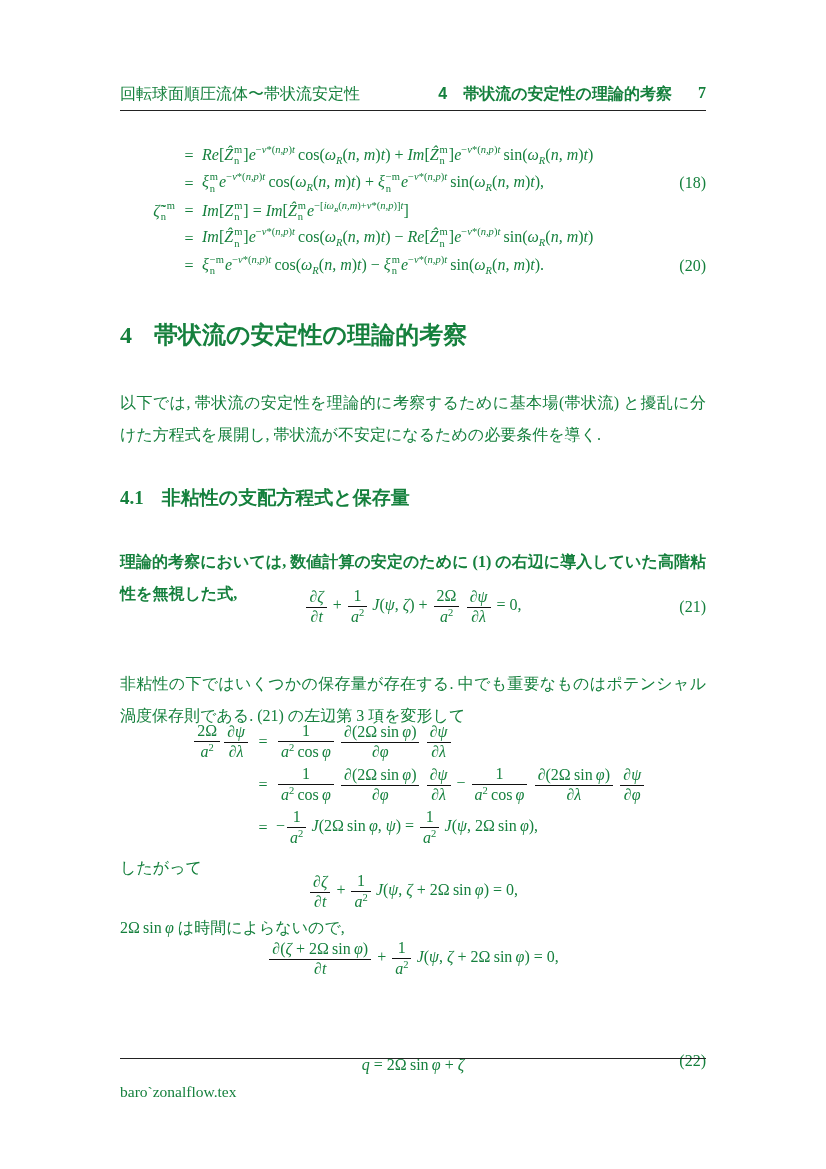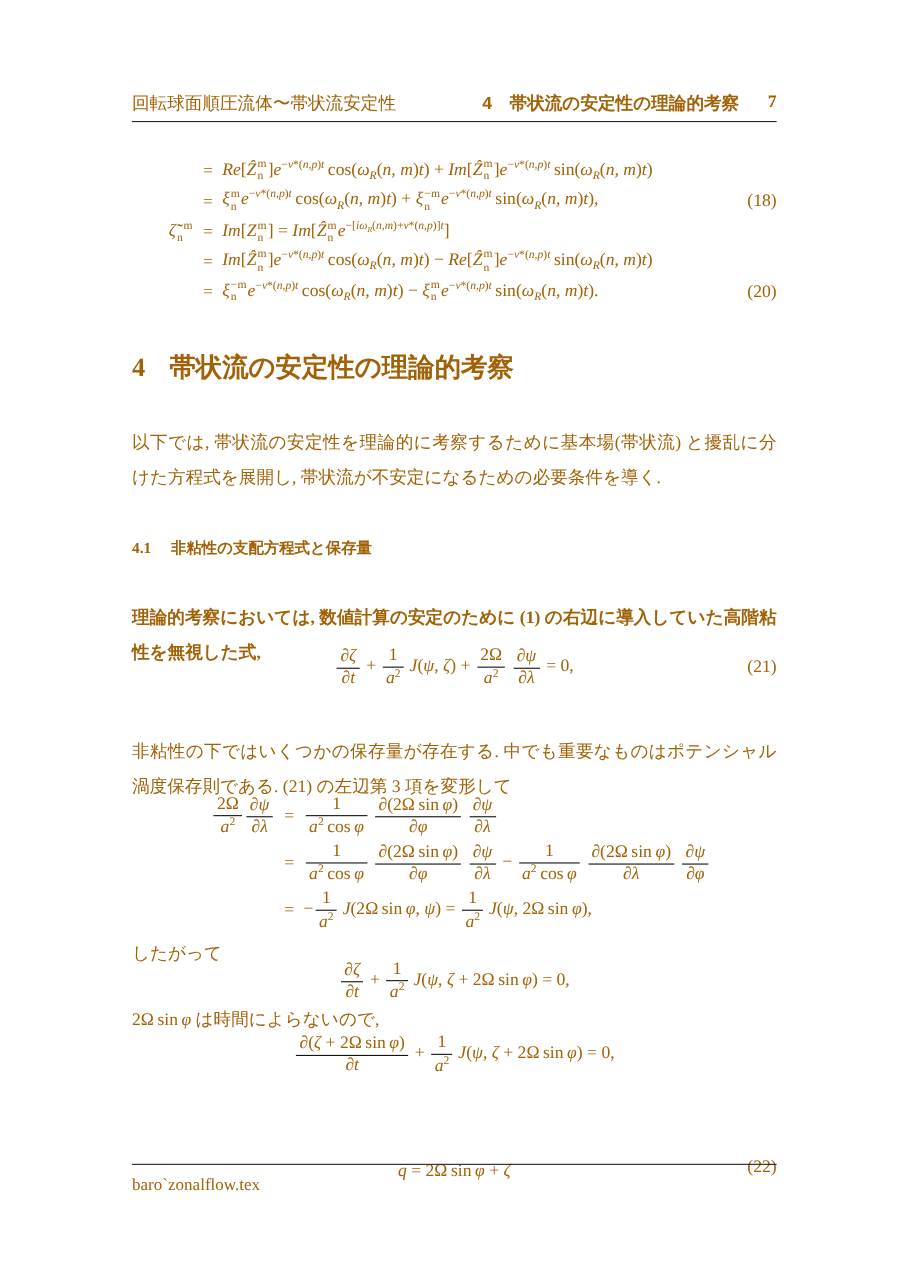--- a/index.html
+++ b/index.html
@@ -1,19 +1,19 @@
 <!DOCTYPE html>
 <html><head>
 <meta charset="utf-8">
 <style>
   * { margin:0; padding:0; box-sizing:border-box; }
   html,body { background:#ffffff; }
   .page {
     position:relative; width:781px; height:1169px; background:#ffffff;
-    color:#a16207; overflow:hidden;
+    color:#15803d; overflow:hidden;
     font-family:"Liberation Serif", serif;
   }
   .jp { font-size:16px; line-height:32px; text-align:justify; }
   .math { font-family:"Liberation Serif", serif; font-size:16px; line-height:1.2; }
   .math i { font-style:italic; }
   .math sup { font-size:66%; }
   .math sub { font-size:66%; }
   .ss { display:inline-block; vertical-align:-0.42em; font-size:66%; line-height:1.05; text-align:left; margin:0 1px; }
   .ss .t, .ss .b { display:block; }
   .frac { display:inline-block; vertical-align:middle; text-align:center; line-height:1.15; margin:0 2px; }
@@ -44,36 +44,36 @@
   .dispeq .eqno { position:absolute; right:0; top:50%; transform:translateY(-50%); }
   #eq21 { top:584px; height:46px; }
   #eqD  { top:872px; height:40px; }
   #eqE  { top:936px; height:46px; }
   #eq22 { top:1048px; height:26px;align-items:flex-end; }
 
   .sec { position:absolute; left:120px; font-weight:bold; }
   #sec4 { top:320px; font-size:24px; line-height:30px; }
   #sec4 .num { font-family:"Liberation Serif", serif; margin-right:22px; }
   #sec4 .ttl { font-family:"Liberation Sans", sans-serif; }
-  #ss41 { top:486px; font-size:14px; line-height:24px; }
+  #ss41 { top:486px; font-size:19px; line-height:24px; }
   #ss41 .num { font-family:"Liberation Serif", serif; margin-right:18px; }
   #ss41 .ttl { font-family:"Liberation Sans", sans-serif; }
 
   .para { position:absolute; left:120px; width:586px; }
   #p1 { top:387px; }
   #p2 { top:546px;font-weight:bold; }
   #p3 { top:630px; }
   #p4 { top:668px; }
   #p5 { top:852px; }
   #p6 { top:912px; }
   #p7 { top:986px; }
 
   .pagefoot {
     position:absolute; top:1058px; left:120px; width:586px;
-    border-top:1.5px solid #222; padding-top:10px;
+    border-top:1.5px solid #222; padding-top:24px;
     display:flex; justify-content:space-between;
     font-size:15.5px;
   }
 </style>
 </head>
 <body>
 
 <div class="page">
 
   <header class="pagehead">

